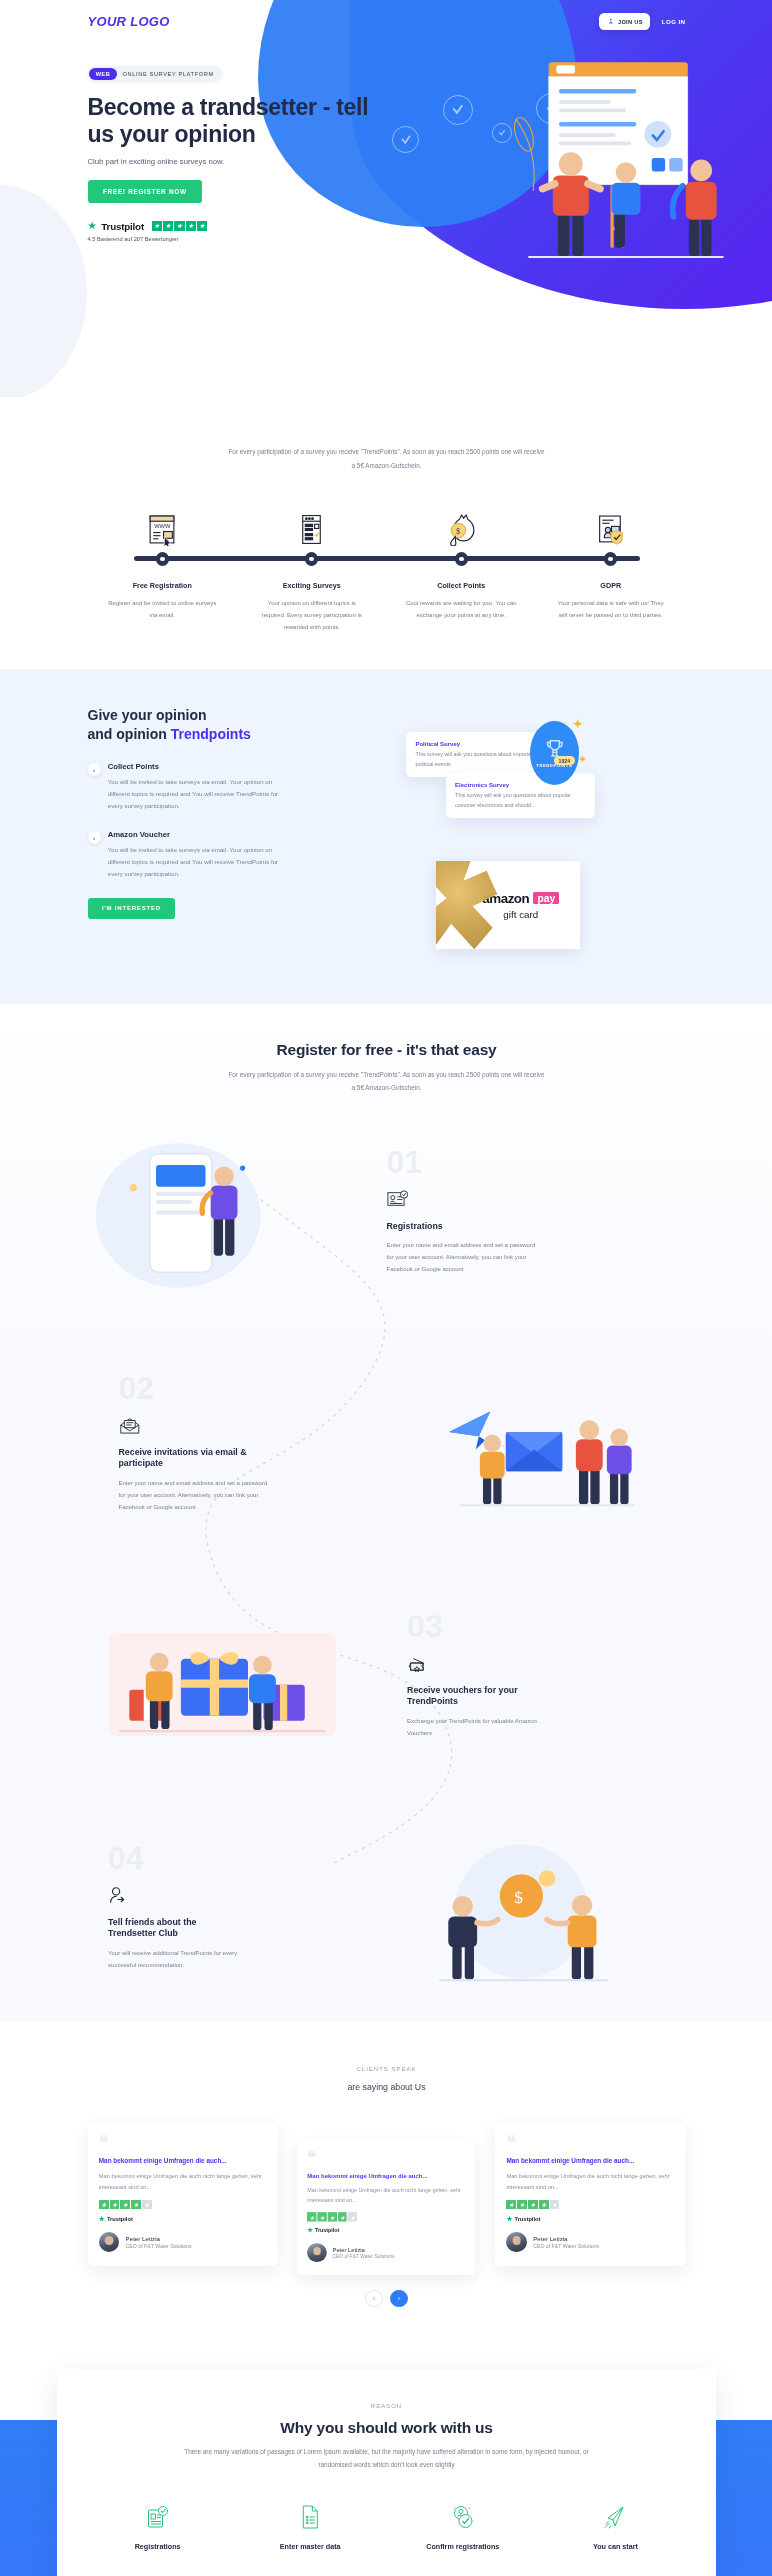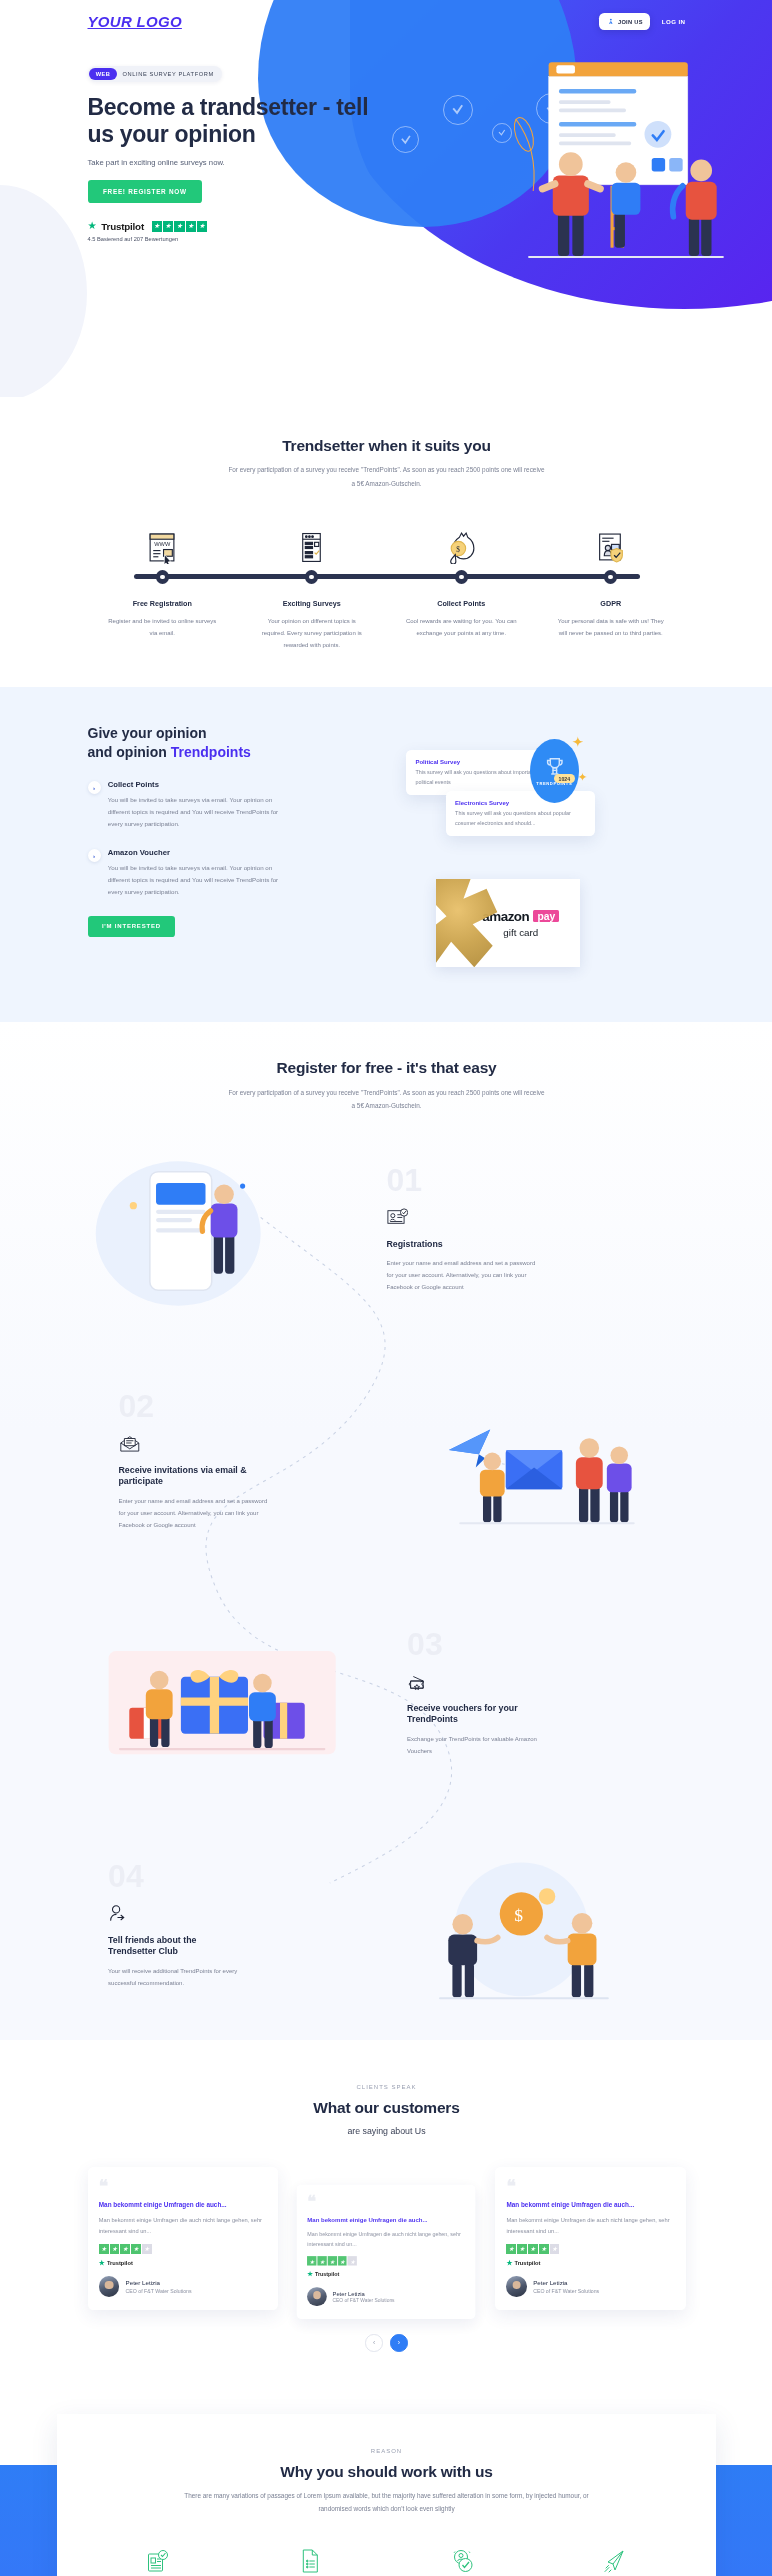--- a/index.html
+++ b/index.html
@@ -52,22 +52,22 @@
   }
   .chk svg { width: 55%; height: 55%; }
 
   .topbar {
     position: relative; z-index: 5;
     width: 598px; margin: 0 auto;
     display: flex; align-items: center; justify-content: space-between;
     padding-top: 13.4px;
   }
   .logo {
-    font-size: 15px; font-weight: 800; letter-spacing: 0.3px;
-    color: #4b2ff0; font-style: italic; text-decoration: underline;
+    font-size: 13px; font-weight: 800; letter-spacing: 0.3px;
+    color: #4b2ff0; font-style: italic;
   }
   .topnav { display: flex; align-items: center; gap: 11.3px; }
   .join-btn {
     background: #fff; border-radius: 5.2px;
     padding: 4.6px 7.7px; display: flex; align-items: center; gap: 3.6px;
     box-shadow: 0 2.1px 7.2px rgba(20,20,80,.18);
     font-size: 5.7px; font-weight: 700; letter-spacing: 0.3px; color: #232a45;
     cursor: pointer;
   }
   .join-icon { width: 7.7px; height: 7.7px; }
@@ -319,21 +319,21 @@
         <div class="login-link">LOG IN</div>
       </div>
     </div>
 
     <div class="hero-body">
       <div class="badge">
         <span class="badge-chip">WEB</span>
         <span class="badge-text">ONLINE SURVEY PLATFORM</span>
       </div>
       <h1 class="hero-title">Become a trandsetter - tell us your opinion</h1>
-      <p class="hero-sub">Take part in exciting online surveys now.</p>
+      <p class="hero-sub">Club part in exciting online surveys now.</p>
       <button class="btn-green">FREE! REGISTER NOW</button>
 
       <div class="trust-row">
         <span class="tp-star">★</span>
         <span class="tp-word">Trustpilot</span>
         <span class="tp-stars">
           <i class="tp-sq">★</i>
           <i class="tp-sq">★</i>
           <i class="tp-sq">★</i>
           <i class="tp-sq">★</i>
@@ -385,21 +385,20 @@
           <circle cx="456" cy="220" r="21" fill="#f0c49a"></circle>
           <path d="M420 250c-18 16-22 40-18 60" stroke="#2f7df6" stroke-width="11" fill="none" stroke-linecap="round"></path>
         </g>
         <rect x="120" y="386" width="380" height="4" rx="2" fill="#e4e8f2"></rect>
       </svg>
     </div>
   </section>
 
   <section class="timeline-sec">
     <div class="container">
-      <h2 class="sec-title">Trendsetter when it suits you</h2>
       <p class="sec-sub">For every participation of a survey you receive "TrendPoints". As soon as you reach 2500 points one will receive a 5€ Amazon-Gutschein.</p>
 
       <div class="timeline">
         <div class="tl-bar"></div>
 
         <div class="tl-col">
           <div class="tl-icon">
             <svg width="30" height="32" viewBox="0 0 58 62" fill="none" stroke="#1f2537" stroke-width="2.2">
               <rect x="6" y="4" width="46" height="52" fill="#fff"></rect>
               <rect x="6" y="4" width="46" height="10" fill="#f2d9a0"></rect>
@@ -725,21 +724,20 @@
             <rect x="140" y="282" width="330" height="4" rx="2" fill="#dde4f1"></rect>
           </svg>
         </div>
       </div>
     </div>
   </section>
 
   <section class="testi-sec">
     <div class="container">
       <div class="eyebrow">CLIENTS SPEAK</div>
-      <h2 class="sec-title" style="margin-top:8.2px;">What our customers</h2>
       <div class="sec-sub" style="font-size:8.8px;color:#3b4257;margin-top:5.2px;">are saying about Us</div>
 
       <div class="testi-grid">
 
         <div class="testi-card">
           <div class="quote">❝</div>
           <div class="testi-h">Man bekommt einige Umfragen die auch...</div>
           <div class="testi-p">Man bekommt einige Umfragen die auch nicht lange gehen, sehr interessant sind un...</div>
           <div class="stars-row">
             <i class="st">★</i>

